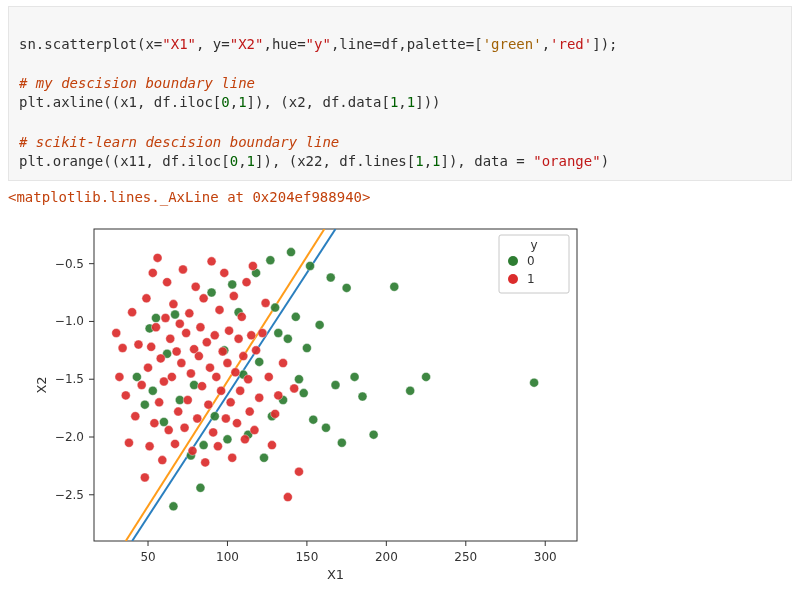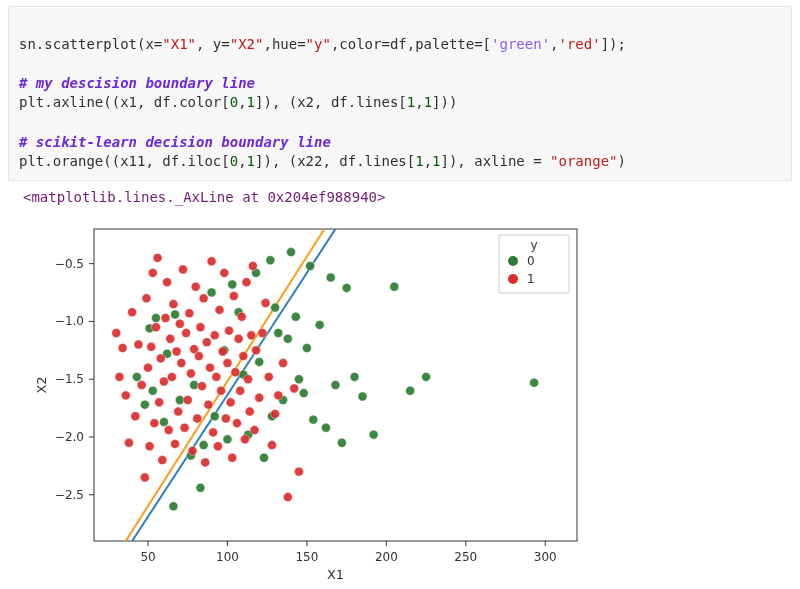--- a/index.html
+++ b/index.html
@@ -16,49 +16,49 @@
   .code-cell {
     background: #f7f7f7;
     border: 1px solid #e5e5e5;
     padding: 8px 10px;
     margin: 6px 8px 4px 8px;
     line-height: 1.4;
     white-space: pre;
   }
   .tok  { color: #303030; }
   .str  { color: #c01818; }
-  .strg { color: #8b5cf6; text-align: center; }
+  .strg { color: #a16207; text-align: center; }
   .num  { color: #006000; }
-  .com  { color: #6d28d9; font-style: italic; font-weight: bold; }
+  .com  { color: #c2410c; font-style: italic; }
   .output-text {
-    padding: 4px 10px 6px 23px;
-    color: #701a75;
+    padding: 4px 10px 6px 8px;
+    color: #c2410c;
     font-family: Consolas, "DejaVu Sans Mono", Menlo, monospace;
   }
   .chart-wrap {
     margin: 8px 0 0 30px;
     width: 555px;
     height: 370px;
     font-family: "DejaVu Sans", Arial, sans-serif;
   }
   svg text { font-family: "DejaVu Sans", Arial, sans-serif; fill: #333; }
   .tick { stroke: #333; stroke-width: 1; }
   .legend-box { fill: #ffffff; stroke: #c8c8c8; stroke-width: 1; }
 </style>
 </head>
 <body>
 
 <div class="code-cell">
-<span class="tok"><span>sn.scatterplot(x=</span><span class="str">"X1"</span><span>, y=</span><span class="str">"X2"</span><span>,hue=</span><span class="str">"y"</span><span>,color=df,palette=[</span><span class="strg">'green'</span><span>,</span><span class="str">'red'</span><span>]);</span></span>
+<span class="tok"><span>sn.scatterplot(x=</span><span class="str">"X1"</span><span>, y=</span><span class="str">"X2"</span><span>,hue=</span><span class="str">"y"</span><span>,line=df,palette=[</span><span class="strg">'green'</span><span>,</span><span class="str">'red'</span><span>]);</span></span>
 
 <span class="com"># my descision boundary line</span>
-<span class="tok"><span>plt.axline((x1, df.color[</span><span class="num">0</span><span>,</span><span class="num">1</span><span>]), (x2, df.lines[</span><span class="num">1</span><span>,</span><span class="num">1</span><span>]))</span></span>
-
-<span class="com"># scikit-learn decision boundary line</span>
-<span class="tok"><span>plt.orange((x11, df.iloc[</span><span class="num">0</span><span>,</span><span class="num">1</span><span>]), (x22, df.lines[</span><span class="num">1</span><span>,</span><span class="num">1</span><span>]), axline = </span><span class="str">"orange"</span><span>)</span></span>
+<span class="tok"><span>plt.axline((x1, df.iloc[</span><span class="num">0</span><span>,</span><span class="num">1</span><span>]), (x2, df.data[</span><span class="num">1</span><span>,</span><span class="num">1</span><span>]))</span></span>
+
+<span class="com"># scikit-learn descision boundary line</span>
+<span class="tok"><span>plt.orange((x11, df.iloc[</span><span class="num">0</span><span>,</span><span class="num">1</span><span>]), (x22, df.lines[</span><span class="num">1</span><span>,</span><span class="num">1</span><span>]), data = </span><span class="str">"orange"</span><span>)</span></span>
 </div>
 
 <div class="output-text">&lt;matplotlib.lines._AxLine at 0x204ef988940&gt;</div>
 
 <div class="chart-wrap">
   <svg id="chart-svg" width="555" height="370">
       <rect x="64" y="10" width="483" height="312" fill="none" stroke="#333" stroke-width="1"></rect>
       <line x1="118.01973684210526" y1="322" x2="118.01973684210526" y2="327" class="tick"></line>
       <text x="118.01973684210526" y="342" text-anchor="middle" font-size="12">50</text>
       <line x1="197.46052631578948" y1="322" x2="197.46052631578948" y2="327" class="tick"></line>

